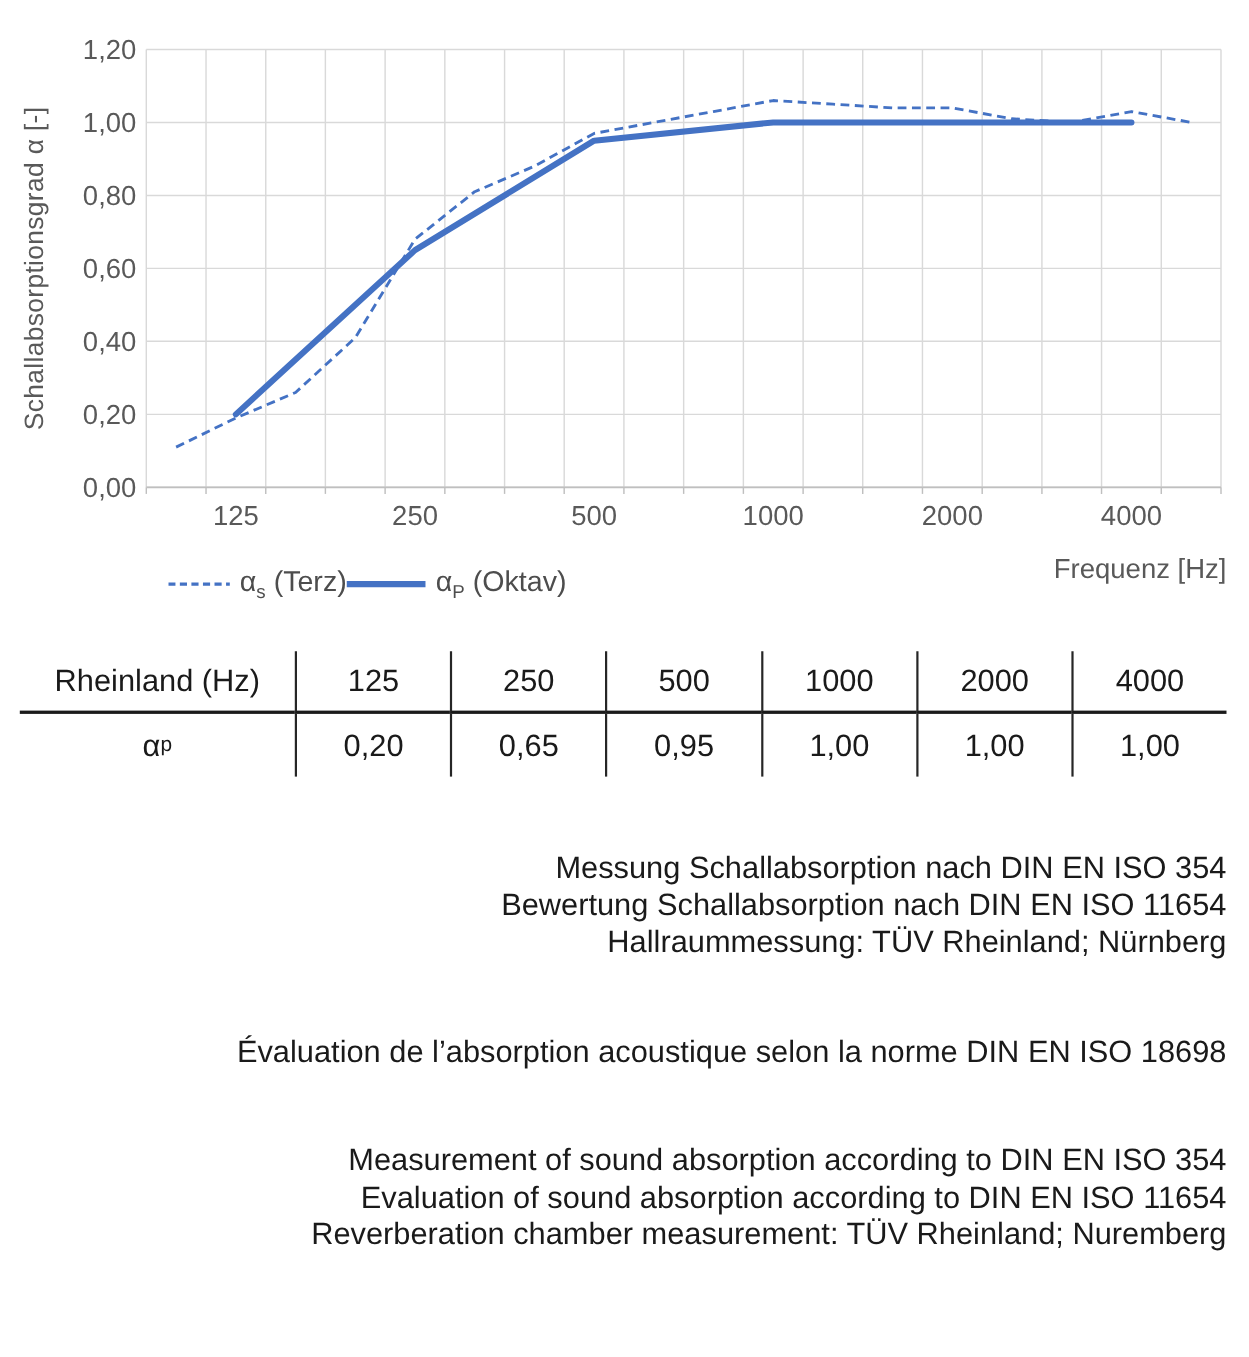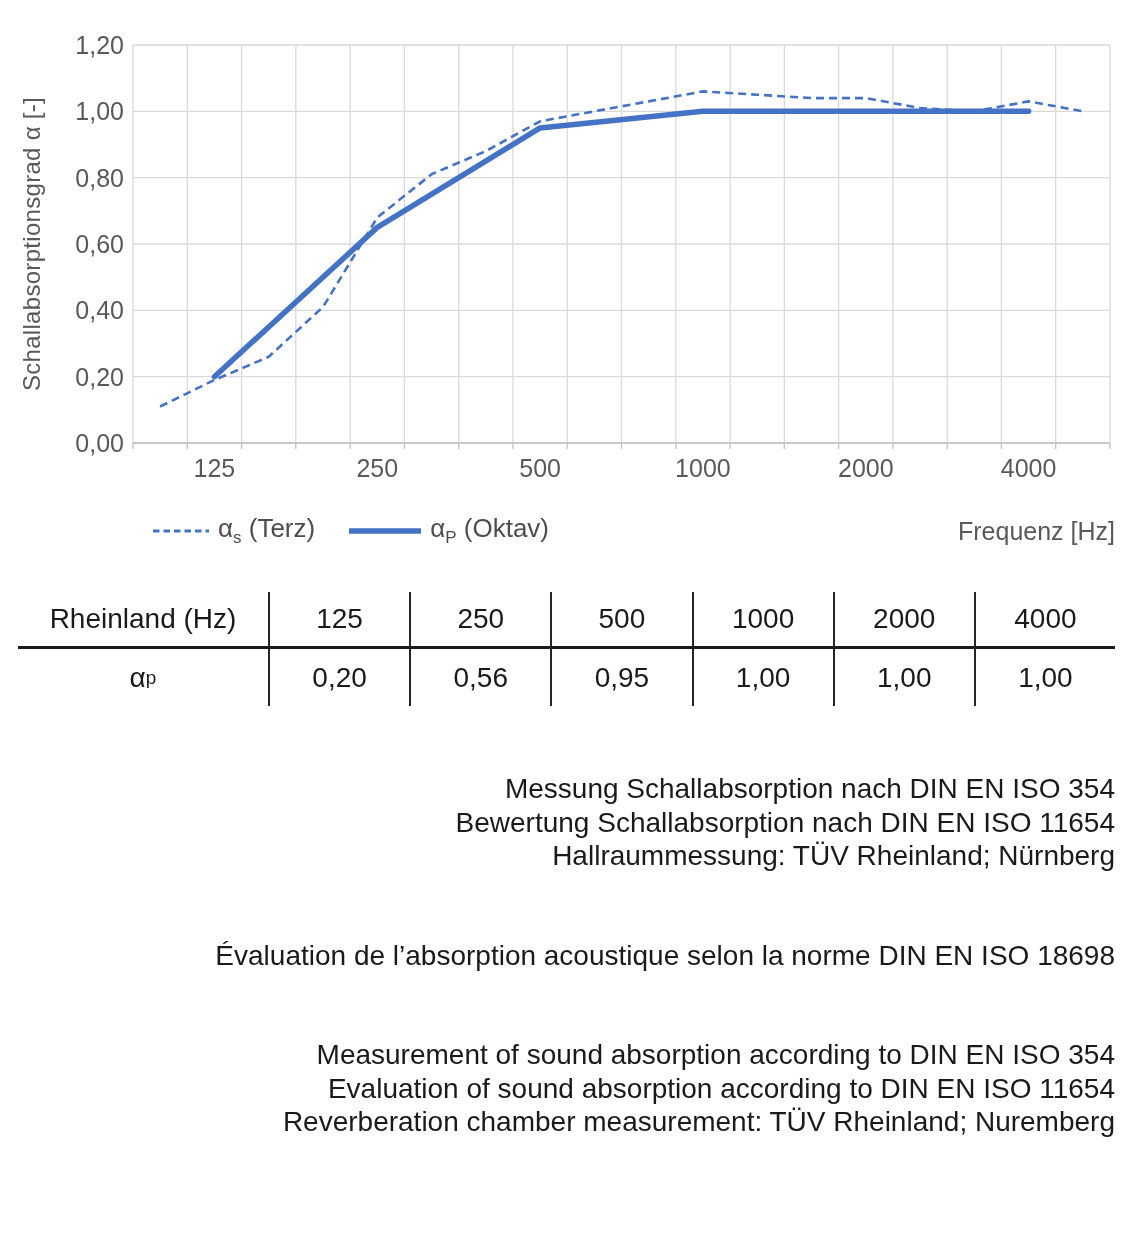--- a/index.html
+++ b/index.html
@@ -25,26 +25,26 @@
   #chart-svg .line-solid { fill: none; stroke-width: 5.5; stroke-linejoin: round; stroke-linecap: round; }
   #chart-svg .line-dashed { fill: none; stroke-width: 2.6; stroke-dasharray: 8 5; stroke-linejoin: round; }
 
   .y-title {
     position: absolute; left: 32px; top: 244px;
     transform: translate(-50%, -50%) rotate(-90deg);
     white-space: nowrap;
     font-size: 24px; color: #595959; letter-spacing: 0.3px;
   }
   .x-title {
-    position: absolute; right: 20px; top: 517px;
+    position: absolute; right: 20px; top: 503px;
     font-size: 25px; color: #595959;
   }
   .legend {
     position: absolute; left: 153px; top: 512px;
-    display: flex; align-items: center; gap: 34px; height: 38px;
+    display: flex; align-items: center; height: 38px;
   }
   .legend-item { display: flex; align-items: center; }
   .legend-item .sample { display: block; margin-right: 9px; }
   .legend-label { font-size: 26px; color: #4d4d4d; white-space: pre; }
   .legend-label sub { font-size: 17px; }
 
   
   .freq-table {
     margin: 32px 20px 0 18px;
     width: 1097px;
@@ -162,21 +162,21 @@
     <div class="cell hdr vline">500</div>
     <div class="cell hdr vline">1000</div>
     <div class="cell hdr vline">2000</div>
     <div class="cell hdr vline">4000</div>
 
     <div class="cell">
         <span>α</span>
         <sub>p</sub>
       </div>
     <div class="cell vline">0,20</div>
-    <div class="cell vline">0,56</div>
+    <div class="cell vline">0,65</div>
     <div class="cell vline">0,95</div>
     <div class="cell vline">1,00</div>
     <div class="cell vline">1,00</div>
     <div class="cell vline">1,00</div>
   </div>
 
   <div class="notes">
     <div class="note-block">
       <div class="note-line">Messung Schallabsorption nach DIN EN ISO 354</div>
       <div class="note-line">Bewertung Schallabsorption nach DIN EN ISO 11654</div>

